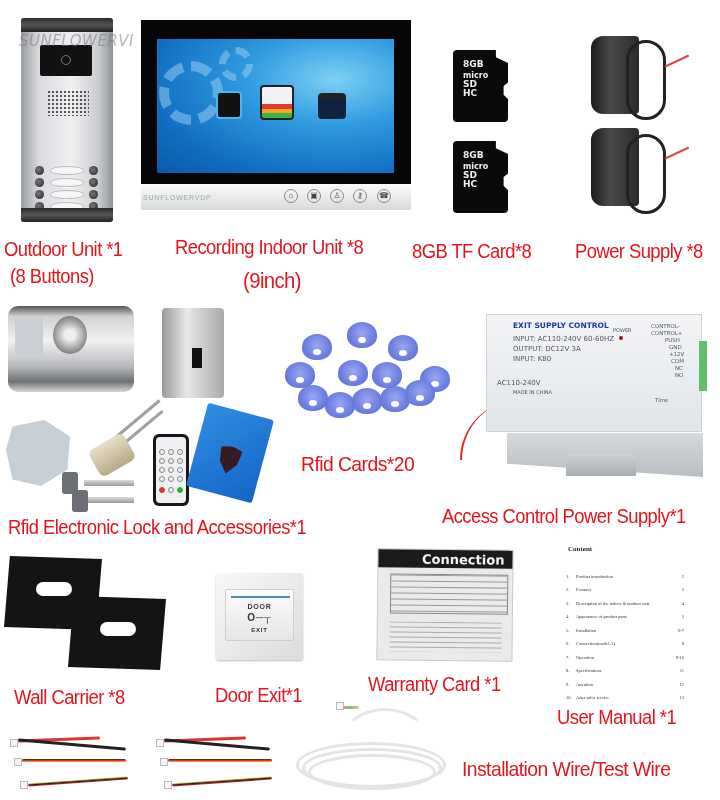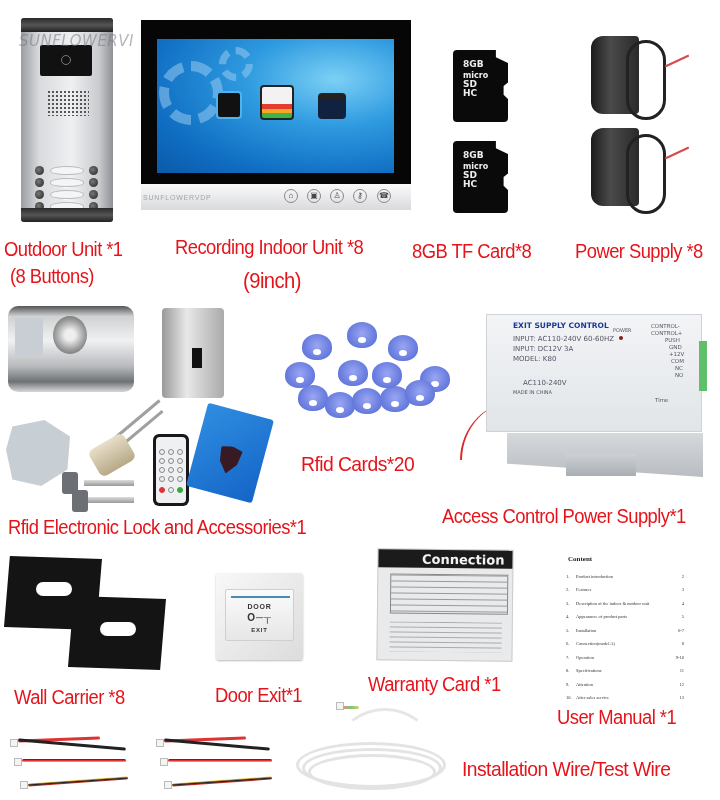--- a/index.html
+++ b/index.html
@@ -84,21 +84,21 @@
 
   
   .gcard { left: 377px; top: 549px; width: 136px; height: 112px; background: #e9eaeb; border: 1px solid #ccc; transform: rotate(0.6deg); }
   .gcard .head { position: absolute; left: 0; top: 0; width: 100%; height: 18px; background: #1b1b1b; }
   .gcard .head .t { position: absolute; right: 8px; top: 2px; font-size: 13px; font-weight: bold; color: #f2f2f2; font-family: "DejaVu Sans", sans-serif; }
   .gcard .grid { position: absolute; left: 12px; top: 24px; width: 118px; height: 40px; border: 1px solid #888; background-image: linear-gradient(#999 1px,transparent 1px); background-size: 100% 6px; }
   .gcard .lines { position: absolute; left: 12px; top: 72px; width: 112px; height: 30px; background-image: linear-gradient(#aaa 1px,transparent 1px); background-size: 100% 5px; }
 
   
   .manual { left: 560px; top: 544px; width: 160px; height: 160px; }
-  .manual .title { position: absolute; left: 8px; top: 11px; font-family: "Liberation Serif", serif; font-weight: bold; font-size: 7px; color: #222; }
+  .manual .title { position: absolute; left: 8px; top: 1px; font-family: "Liberation Serif", serif; font-weight: bold; font-size: 7px; color: #222; }
   .manual .row { position: absolute; left: 6px; width: 118px; font-family: "Liberation Serif", serif; font-size: 4.5px; color: #333; white-space: nowrap; overflow: hidden; }
   .manual .row .n { display: inline-block; width: 10px; }
   .manual .row .p { position: absolute; right: 0; top: 0; background: #fff; padding-left: 1px; }
 
   
   .wire { position: absolute; height: 3px; border-radius: 2px; }
   .plug { position: absolute; width: 8px; height: 8px; background: #f4f4f4; border: 1px solid #bbb; }
   .coil { position: absolute; border: 3px solid #e3e3e3; border-radius: 50%; }
 </style>
 </head>
@@ -231,23 +231,23 @@
   <div class="tag" style="left:380px;top:386px;"></div>
   <div class="tag" style="left:405px;top:380px;"></div>
   <div class="tag" style="left:338px;top:360px;"></div>
   <div class="tag" style="left:372px;top:362px;"></div>
 </div>
 
 <div class="abs acwire"></div>
 <div class="abs acbox">
   <span class="tt ttl" style="left:26px;top:6px">EXIT SUPPLY CONTROL</span>
   <span class="tt" style="left:26px;top:20px">INPUT: AC110-240V 60-60HZ</span>
-  <span class="tt" style="left:26px;top:30px">INPUT: DC12V 3A</span>
-  <span class="tt" style="left:26px;top:40px">MODEL: K80</span>
-  <span class="tt" style="left:36px;top:64px">AC110-240V</span>
+  <span class="tt" style="left:26px;top:30px">OUTPUT: DC12V 3A</span>
+  <span class="tt" style="left:26px;top:40px">INPUT: K80</span>
+  <span class="tt" style="left:10px;top:64px">AC110-240V</span>
   <span class="tt" style="left:26px;top:74px;font-size:5px">MADE IN CHINA</span>
   <span class="tt" style="left:126px;top:12px;font-size:5px">POWER</span>
   <div class="led"></div>
   <span class="tt" style="left:164px;top:8px;font-size:5.5px">CONTROL-</span>
   <span class="tt" style="left:164px;top:15px;font-size:5.5px">CONTROL+</span>
   <span class="tt" style="left:178px;top:22px;font-size:5.5px">PUSH</span>
   <span class="tt" style="left:182px;top:29px;font-size:5.5px">GND</span>
   <span class="tt" style="left:182px;top:36px;font-size:5.5px">+12V</span>
   <span class="tt" style="left:184px;top:43px;font-size:5.5px">COM</span>
   <span class="tt" style="left:188px;top:50px;font-size:5.5px">NC</span>

